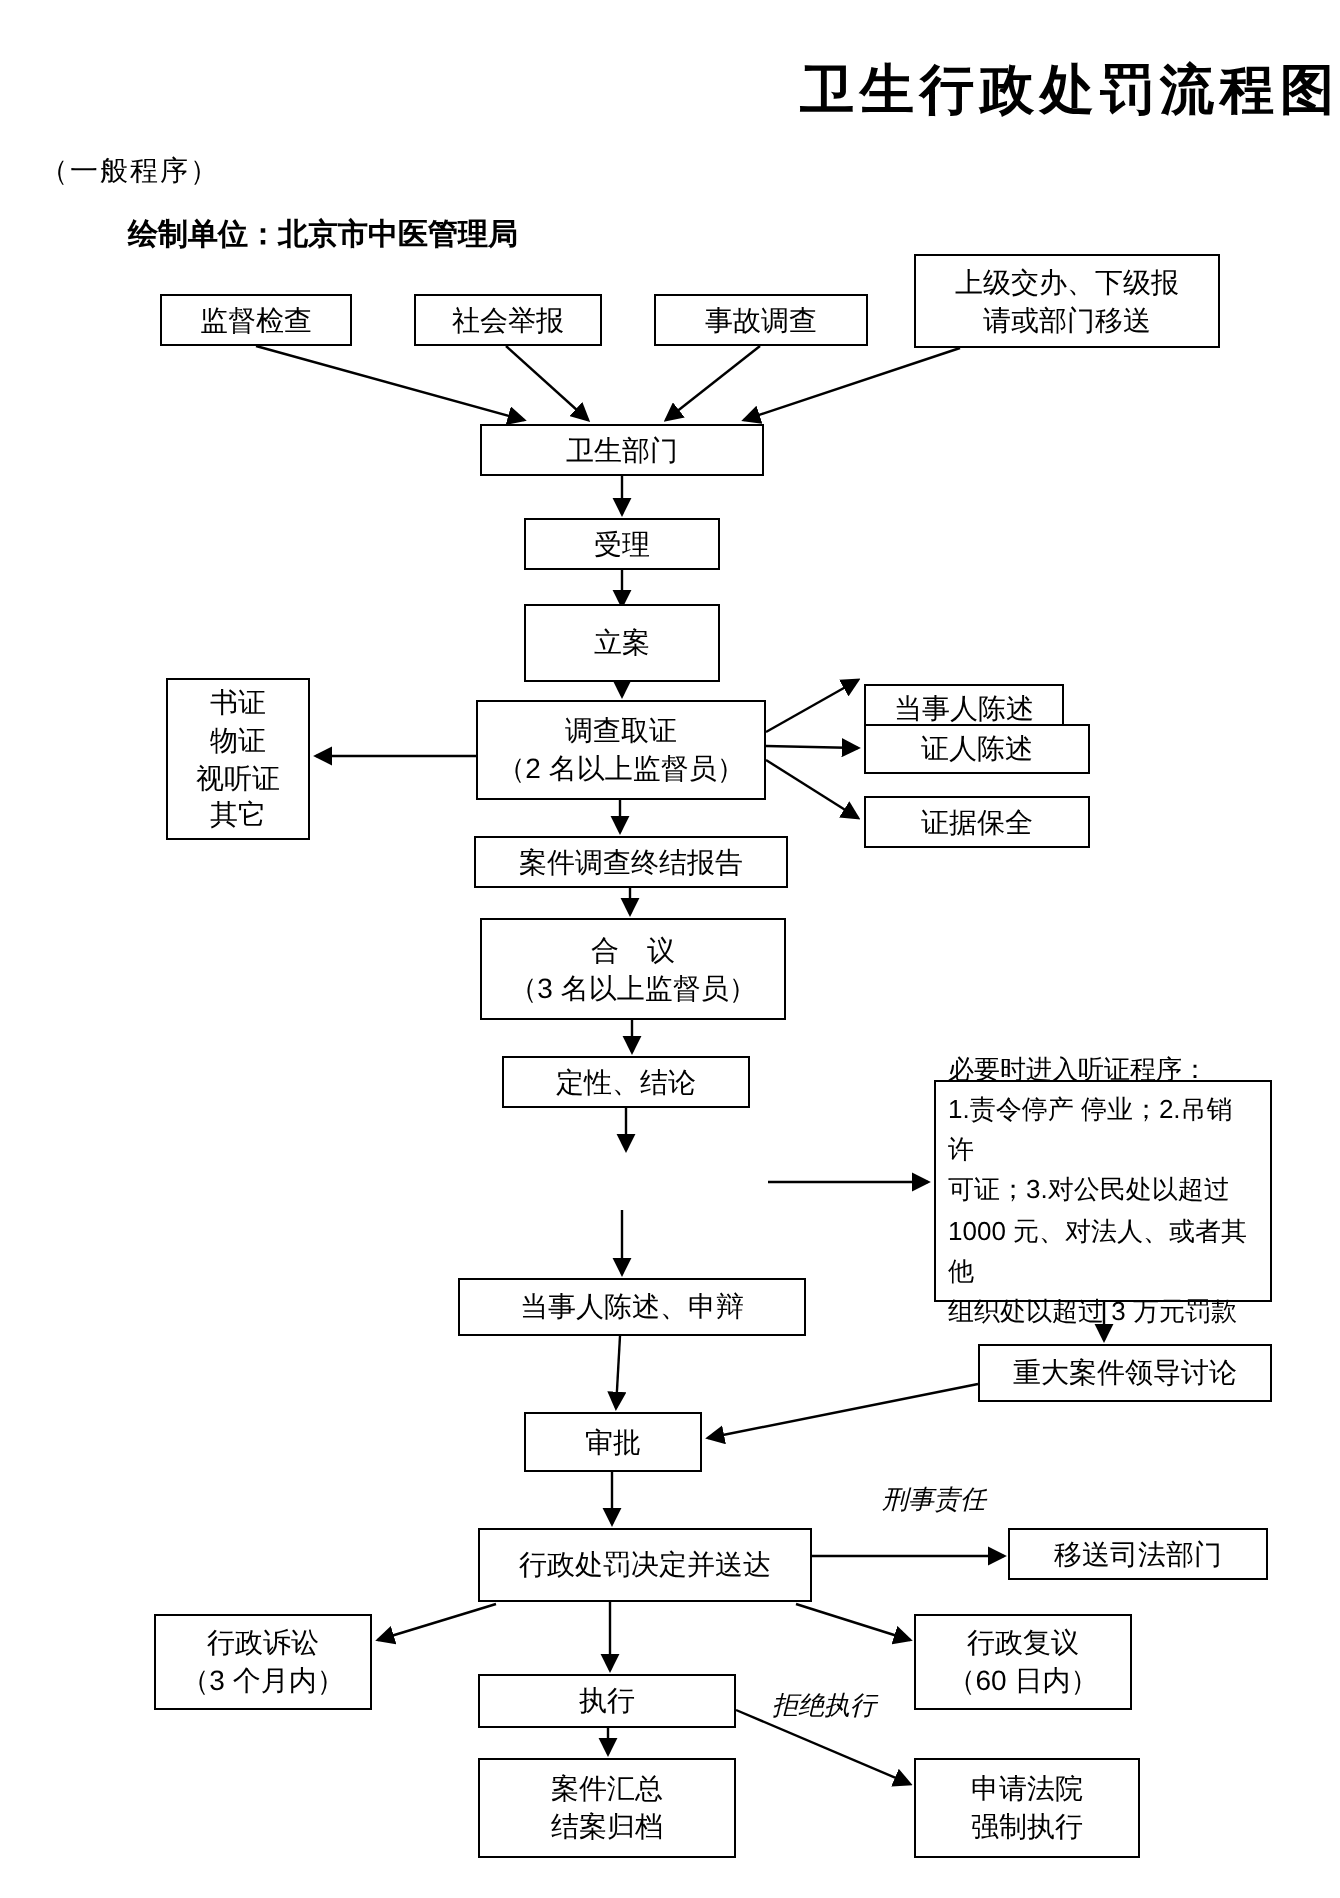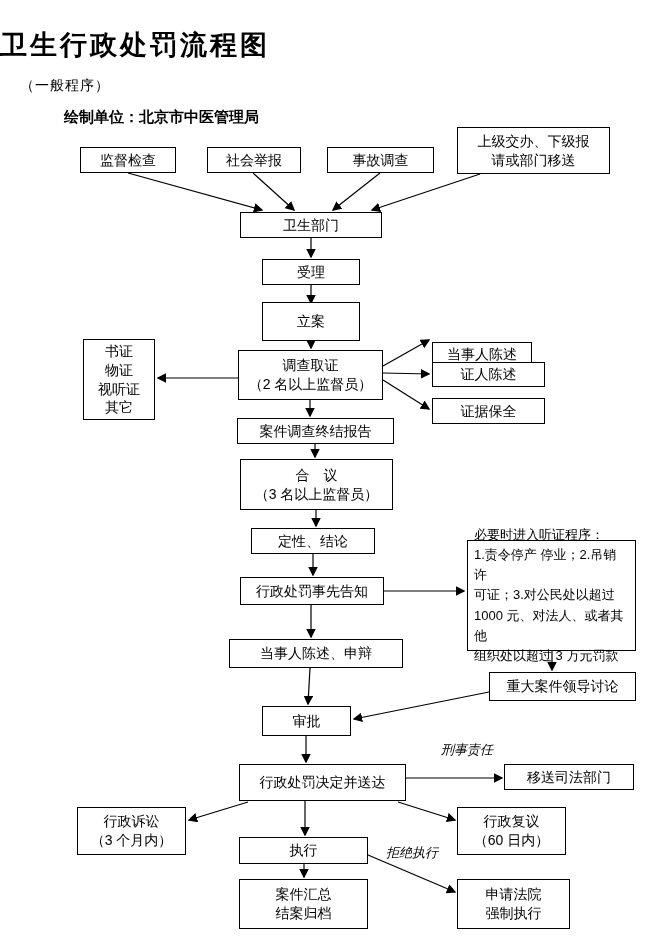--- a/index.html
+++ b/index.html
@@ -1,20 +1,20 @@
 <!DOCTYPE html>
 <html><head>
 <meta charset="utf-8">
 <style>
   * { margin:0; padding:0; box-sizing:border-box; }
   html,body { background:#ffffff; }
   body { font-family:"Liberation Sans","DejaVu Sans",sans-serif; color:#000; }
   .canvas { position:relative; width:670px; height:949px; background:#fff; overflow:hidden; }
   .edges { position:absolute; left:0; top:0; }
-  .page-title { position:absolute; left:0; top:27px; width:100%; text-align:left;
+  .page-title { position:absolute; left:0; top:27px; width:100%; text-align:right;
                 font-size:27px; font-weight:bold; letter-spacing:3px; }
   .page-subtitle { position:absolute; left:0; top:77px; width:100%; 
                 font-size:14px; letter-spacing:1px;padding-left:20px; }
   .unit-label { position:absolute; left:64px; top:108px; font-size:15px; font-weight:bold; }
   .node { position:absolute; border:1px solid #000; background:#fff;
           display:flex; align-items:center; justify-content:center;
           text-align:center; font-size:14px; line-height:1.35; white-space:pre-line; }
   .node.align-left { justify-content:flex-start; align-items:center; text-align:left;
           padding:0 6px; font-size:13px; line-height:1.55; }
   .edge-label { position:absolute; font-size:13px; white-space:nowrap;font-style:italic; }
@@ -82,21 +82,20 @@
 视听证
 其它</div>
   <div class="node" style="left:432px;top:342px;width:100px;height:25px">当事人陈述</div>
   <div class="node" style="left:432px;top:362px;width:113px;height:25px">证人陈述</div>
   <div class="node" style="left:432px;top:398px;width:113px;height:26px">证据保全</div>
 
   <div class="node" style="left:237px;top:418px;width:157px;height:26px">案件调查终结报告</div>
   <div class="node" style="left:240px;top:459px;width:153px;height:51px">合　议
 （3 名以上监督员）</div>
   <div class="node" style="left:251px;top:528px;width:124px;height:26px">定性、结论</div>
-  <div class="node" style="left:240px;top:577px;width:144px;height:28px">行政处罚事先告知</div>
 
   <div class="node align-left" style="left:467px;top:540px;width:169px;height:111px">必要时进入听证程序：
 1.责令停产 停业；2.吊销许
 可证；3.对公民处以超过
 1000 元、对法人、或者其他
 组织处以超过 3 万元罚款</div>
   <div class="node" style="left:489px;top:672px;width:147px;height:29px">重大案件领导讨论</div>
 
   <div class="node" style="left:229px;top:639px;width:174px;height:29px">当事人陈述、申辩</div>
   <div class="node" style="left:262px;top:706px;width:89px;height:30px">审批</div>

